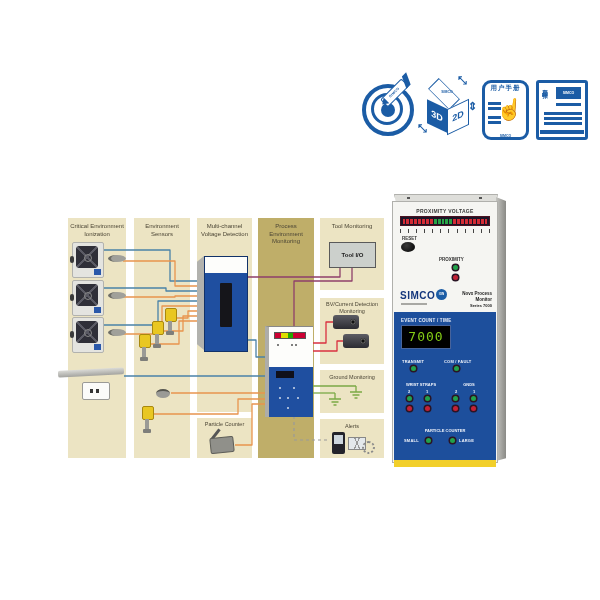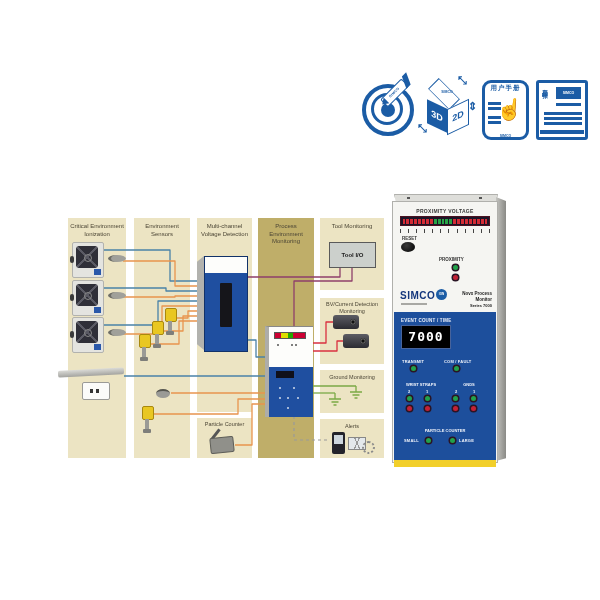--- a/index.html
+++ b/index.html
@@ -89,21 +89,21 @@
   .brand{position:absolute;left:7px;top:88px;font-size:10px;font-weight:bold;color:#14367c;letter-spacing:.5px;}
   .brand-dot{position:absolute;left:43px;top:87px;width:11px;height:11px;background:#1b5ca5;border-radius:50%;color:#fff;font-size:3px;font-weight:bold;text-align:center;line-height:11px;}
   .brand-sub{position:absolute;left:8px;top:101px;width:26px;height:2px;background:#a8a8a4;}
   .model{position:absolute;right:5px;top:89px;width:46px;text-align:right;color:#1a1a1a;}
   .model .m1{font-size:4.5px;font-weight:bold;line-height:1.3;}
   .model .m2{font-size:4px;font-weight:bold;line-height:1.4;}
   .bluepanel{position:absolute;left:1px;top:110px;width:102px;height:148px;background:#1d4f9c;}
   .stripe{position:absolute;left:1px;top:258px;width:102px;height:7px;background:#f2cf2a;}
   .bp-label{position:absolute;color:#eef2fa;font-size:4.5px;font-weight:bold;letter-spacing:.2px;}
   .bp-label.tiny{font-size:4px;}
-  .display{position:absolute;left:7px;top:13px;width:48px;height:22px;background:#000;border:1px solid #47639b;color:#ffffff;font-family:"DejaVu Sans Mono",monospace;font-size:13px;font-weight:bold;text-align:center;line-height:22px;letter-spacing:1px;}
+  .display{position:absolute;left:7px;top:13px;width:48px;height:22px;background:#000;border:1px solid #47639b;color:#84cc16;font-family:"DejaVu Sans Mono",monospace;font-size:13px;font-weight:normal;text-align:center;line-height:22px;letter-spacing:1px;}
   .grp-title{position:absolute;color:#eef2fa;font-size:4px;font-weight:bold;text-align:center;}
 </style>
 </head>
 <body>
 
 <div class="badges">
   <div class="badge" style="left:4px;top:6px;width:52px;height:52px;">
     <div class="tgt-outer"></div>
     <div class="tgt-mid"></div>
     <div class="tgt-core"></div>

